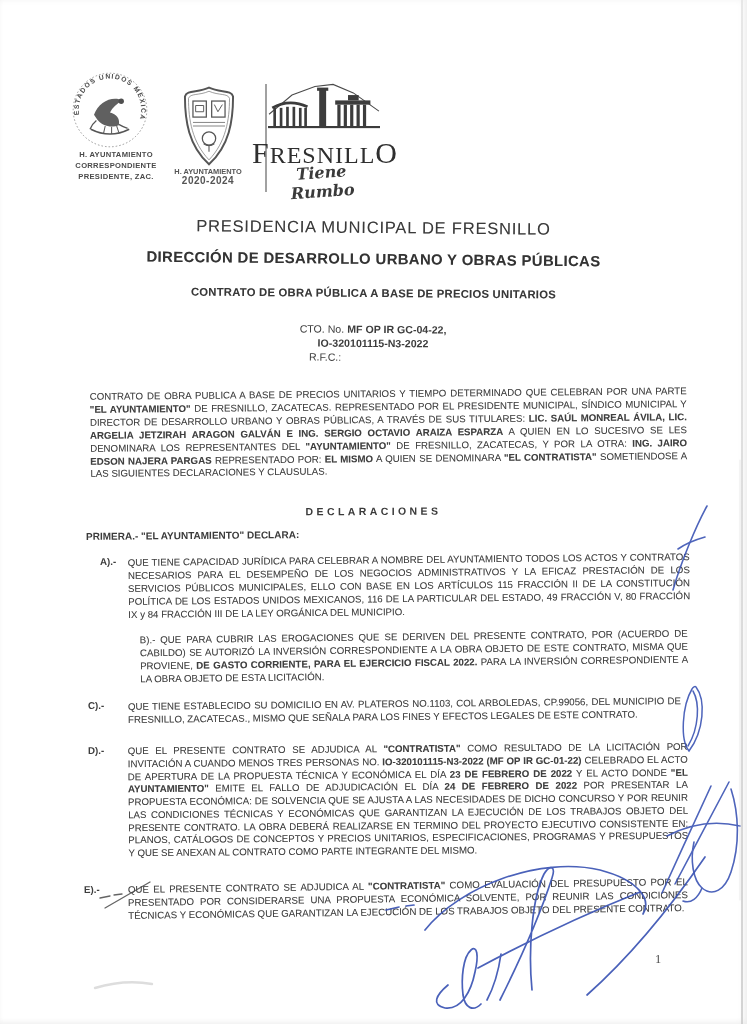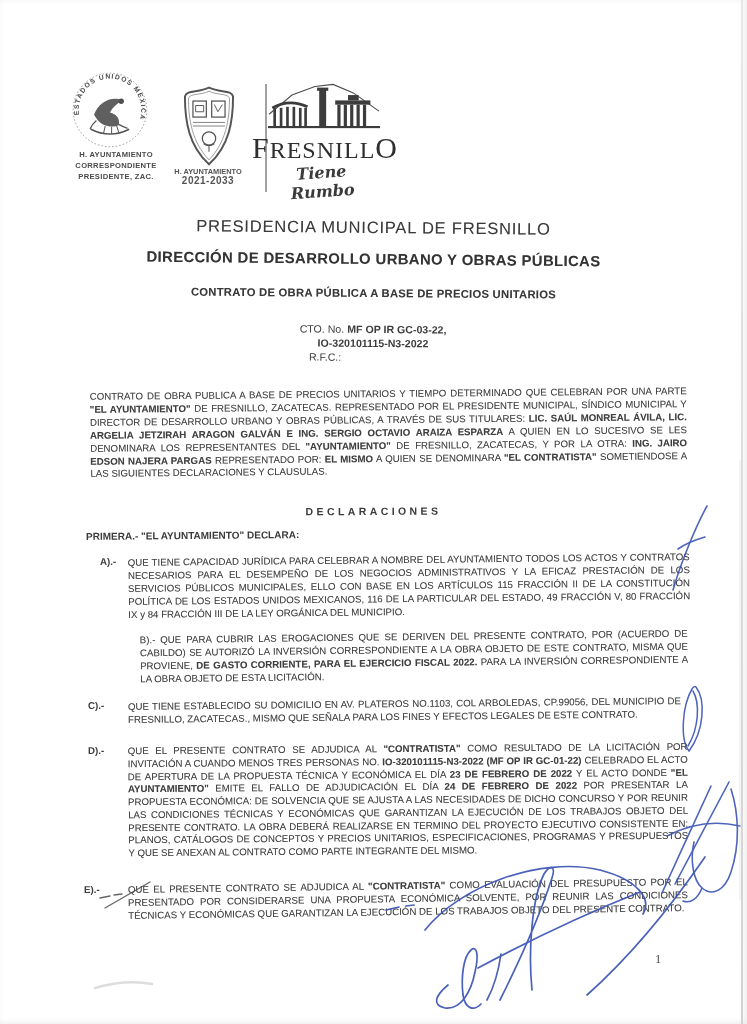--- a/index.html
+++ b/index.html
@@ -26,21 +26,21 @@
   }
   .shield-caption{
     left:170px;top:167px;width:76px;text-align:center;
     font-size:7.4px;font-weight:700;line-height:9px;color:#555;
   }
   .shield-caption .yrs{font-size:10px;letter-spacing:0.5px;}
   .logo-divider{left:265px;top:84px;width:1.5px;height:108px;background:#8a8a8a;opacity:0.8;}
   .brand-name{
     left:252px;top:133px;width:138px;text-align:center;
     font-family:"Liberation Serif",serif;color:#2f2f2f;
-    font-size:24px;letter-spacing:1px;line-height:30px;white-space:nowrap;
+    font-size:24px;letter-spacing:1px;line-height:40px;white-space:nowrap;
   }
   .brand-name .cap{font-size:30px;}
   .brand-tagline{
     left:272px;top:163px;width:100px;text-align:center;
     font-family:"DejaVu Serif",serif;font-style:italic;font-weight:600;
     font-size:16px;color:#3a3a3a;transform:rotate(-4deg);
   }
 
   
   .title1{left:0;top:218px;width:747px;text-align:center;font-size:16.5px;letter-spacing:0.8px;color:#3a3a3a;transform:rotate(0.55deg);}
@@ -106,21 +106,21 @@
     <path d="M 30,7 C 41,12 51,9 53,15 C 53,39 49,64 30,84 C 11,64 7,39 7,15 C 9,9 19,12 30,7 Z" fill="none" stroke="#777" stroke-width="0.8"></path>
     <rect x="12" y="18" width="15" height="18" fill="none" stroke="#555" stroke-width="1.4"></rect>
     <rect x="33" y="18" width="15" height="18" fill="none" stroke="#555" stroke-width="1.4"></rect>
     <path d="M 15,30 h 9 v -7 h -9 z M 36,22 l 4,8 l 5,-8" fill="none" stroke="#5a5a5a" stroke-width="1.1"></path>
     <path d="M 12,42 h 36 M 12,46 h 36" stroke="#666" stroke-width="0.9"></path>
     <circle cx="30" cy="60" r="7.5" fill="none" stroke="#555" stroke-width="1.4"></circle>
     <path d="M 30,67 v 8 M 24,66 q 6,4 12,0" stroke="#555" stroke-width="1.2" fill="none"></path>
   </svg>
   <div class="abs shield-caption">
     <div>H. AYUNTAMIENTO</div>
-    <div class="yrs">2021-2033</div>
+    <div class="yrs">2020-2024</div>
   </div>
 
   <div class="abs logo-divider"></div>
 
   <svg class="abs" style="left:268px;top:82px;" width="112" height="56" viewBox="0 0 210 104">
     <path d="M 2,60 L 45,24 L 88,8 L 122,4 L 160,20 L 208,54" fill="none" stroke="#4a4a4a" stroke-width="2"></path>
     <path d="M 8,48 Q 40,30 74,46" fill="none" stroke="#3c3c3c" stroke-width="5"></path>
     <g fill="#3c3c3c">
       <rect x="10" y="48" width="5" height="34"></rect>
         <rect x="22" y="48" width="5" height="34"></rect>
@@ -143,21 +143,21 @@
   <div class="abs brand-name">
     <span class="cap">F</span><span>RESNILL</span><span class="cap">O</span>
   </div>
   <div class="abs brand-tagline">Tiene Rumbo</div>
 
   <div class="abs title1 ink">PRESIDENCIA MUNICIPAL DE FRESNILLO</div>
   <div class="abs title2 ink">DIRECCIÓN DE DESARROLLO URBANO Y OBRAS PÚBLICAS</div>
   <div class="abs title3 ink">CONTRATO DE OBRA PÚBLICA A BASE DE PRECIOS UNITARIOS</div>
 
   <div class="abs cto">
-    <div><span>CTO. No. </span><span class="b">MF OP IR GC-03-22,</span></div>
+    <div><span>CTO. No. </span><span class="b">MF OP IR GC-04-22,</span></div>
     <div class="b">IO-320101115-N3-2022</div>
     <div class="rfc">R.F.C.:</div>
   </div>
 
   <div class="abs para intro"><span>CONTRATO DE OBRA PUBLICA A BASE DE PRECIOS UNITARIOS Y TIEMPO DETERMINADO QUE CELEBRAN POR UNA PARTE </span><span class="b">"EL AYUNTAMIENTO"</span><span> DE FRESNILLO, ZACATECAS. REPRESENTADO POR EL PRESIDENTE MUNICIPAL, SÍNDICO MUNICIPAL Y DIRECTOR DE DESARROLLO URBANO Y OBRAS PÚBLICAS, A TRAVÉS DE SUS TITULARES: </span><span class="b">LIC. SAÚL MONREAL ÁVILA, LIC. ARGELIA JETZIRAH ARAGON GALVÁN E ING. SERGIO OCTAVIO ARAIZA ESPARZA</span><span> A QUIEN EN LO SUCESIVO SE LES DENOMINARA LOS REPRESENTANTES DEL </span><span class="b">"AYUNTAMIENTO"</span><span> DE FRESNILLO, ZACATECAS, Y POR LA OTRA: </span><span class="b">ING. JAIRO EDSON NAJERA PARGAS</span><span>  REPRESENTADO POR:  </span><span class="b">EL MISMO</span><span> A QUIEN SE DENOMINARA </span><span class="b">"EL CONTRATISTA"</span><span> SOMETIENDOSE A LAS  SIGUIENTES DECLARACIONES Y CLAUSULAS.</span></div>
 
   <div class="abs decl-heading">DECLARACIONES</div>
   <div class="abs primera">PRIMERA.- "EL AYUNTAMIENTO" DECLARA:</div>
 
   <div class="abs item-label la">A).-</div>

